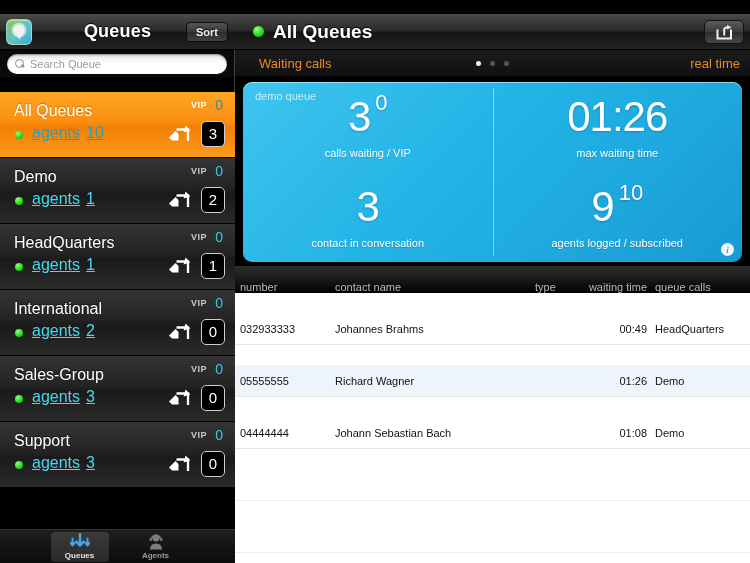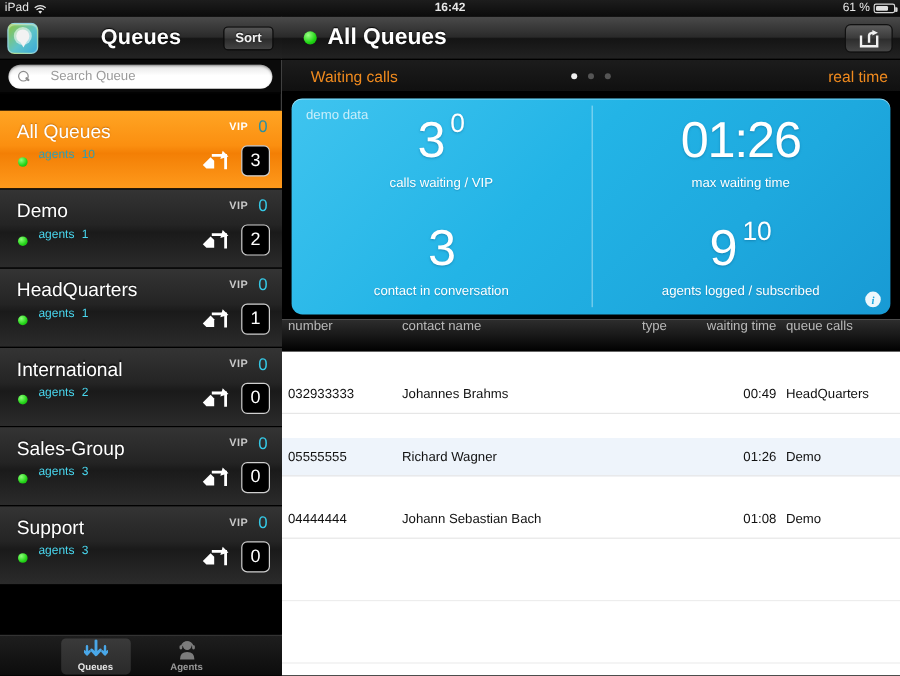--- a/index.html
+++ b/index.html
@@ -66,21 +66,21 @@
     border: 1px solid #0c0c0c; color: #f0f0f0; font-size: 11px; font-weight: bold;
     text-shadow: 0 -1px 1px rgba(0,0,0,0.8);
   }
   .searchwrap {
     height: 28px; background: #0a0a0a; display:flex; align-items:center;
     padding: 0 7px; border-bottom: 1px solid #000;
   }
   .searchbox {
     flex: 1; height: 20px; border-radius: 10px;
     background: linear-gradient(to bottom,#e4e4e4 0%, #ffffff 45%, #ffffff 100%);
-    display: flex; align-items: center; padding: 0 8px; gap: 17px;
+    display: flex; align-items: center; padding: 0 8px; gap: 5px;
     box-shadow: inset 0 1px 2px rgba(0,0,0,0.4);
   }
   .search-icon { width: 10px; height: 10px; position: relative; flex:none; }
   .search-icon::before {
     content:""; position:absolute; left:0; top:0; width:7px; height:7px;
     border: 1.5px solid #8b8b8b; border-radius: 50%;
   }
   .search-icon::after {
     content:""; position:absolute; left:6px; top:6px; width:4px; height:1.6px;
     background:#8b8b8b; transform: rotate(45deg); border-radius:1px;
@@ -100,21 +100,21 @@
     position: absolute; left: 14px; top: 10px;
     color: #fff; font-size: 16px; text-shadow: 0 -1px 1px rgba(0,0,0,0.65);
   }
   .qrow.selected .qname { text-shadow: 0 -1px 1px rgba(140,70,0,0.5); }
   .qdot {
     position: absolute; left: 15px; top: 39px; width: 8px; height: 8px; border-radius: 50%;
     background: radial-gradient(circle at 35% 30%, #8dff7a 0%, #23d417 60%, #12a30c 100%);
   }
   .qagents {
     position: absolute; left: 32px; top: 32px;
-    color: #49d7ef; font-size: 10px;
+    color: #49d7ef; font-size: 16px; text-decoration: underline;
   }
   .qrow.selected .qagents { color: #2a9fb8; }
   .qagents .num { margin-left: 6px; }
   .vip-label {
     position: absolute; right: 28px; top: 8px;
     color: #c9c9c9; font-size: 9px; font-weight: bold; letter-spacing: .5px;
   }
   .qrow.selected .vip-label { color: #fff; }
   .vip-num {
     position: absolute; right: 12px; top: 5px;
@@ -200,21 +200,21 @@
   .info-icon {
     position: absolute; right: 8px; bottom: 6px; width: 13px; height: 13px; border-radius: 50%;
     background: rgba(255,255,255,0.92); color: #1ea9de; font-size: 9px; font-weight: bold;
     font-family: "Liberation Serif", serif; font-style: italic;
     display:flex; align-items:center; justify-content:center;
   }
 
   
   .table { position: absolute; left: 0; top: 252px; width: 515px; bottom: 0; background: #fff; }
   .thead {
-    height: 27px; width: 515px; display: flex; align-items: flex-start;
+    height: 27px; width: 515px; display: flex; align-items: flex-end;
     background: linear-gradient(to bottom, #2e2e2e 0%, #161616 55%, #000 100%);
     color: #b9b9b9; font-size: 11px;
   }
   .thead .c, .trow .c { overflow: hidden; white-space: nowrap; }
   .c-number { width: 100px; padding-left: 5px; }
   .c-contact { width: 200px; }
   .c-type { width: 48px; }
   .c-wait { width: 64px; text-align: right; }
   .c-queue { width: 100px; padding-left: 8px; }
   .trow {
@@ -222,39 +222,20 @@
     font-size: 11px; color: #111; border-bottom: 1px solid #e6e6e6; background: #fff; margin-top: 20px;
   }
   .trow.alt { background: #eef4fb; }
   .trow.empty { border-bottom: 1px solid #ededed; }
 </style>
 </head>
 <body>
 
 <div id="app">
 
-  <div class="statusbar">
-    <div class="sb-left">
-      <span>iPad</span>
-      <span class="wifi-icon">
-        <svg viewBox="0 0 12 10" width="11" height="9">
-          <path d="M6 8.4 L4.2 6.3 Q6 4.9 7.8 6.3 Z" fill="#e8e8e8"></path>
-          <path d="M2.6 4.6 Q6 1.8 9.4 4.6" stroke="#e8e8e8" stroke-width="1.2" fill="none"></path>
-          <path d="M0.9 2.7 Q6 -1.1 11.1 2.7" stroke="#e8e8e8" stroke-width="1.2" fill="none"></path>
-        </svg>
-      </span>
-    </div>
-    <div class="sb-center">16:42</div>
-    <div class="sb-right">
-      <span>61 %</span>
-      <span class="batt">
-          <span class="batt-fill"></span>
-        </span>
-    </div>
-  </div>
 
   <div class="sidebar">
 
     <div class="sb-navbar">
       <div class="app-icon">
           <span class="pin"></span>
         </div>
       <div class="sb-title">Queues</div>
       <div class="sort-btn">Sort</div>
     </div>
@@ -389,21 +370,21 @@
           <span class="dot on"></span>
           <span class="dot"></span>
           <span class="dot"></span>
         </div>
       <span class="subbar-right">real time</span>
     </div>
 
     <div class="dashwrap">
       <div class="dash" id="dash">
           <div class="cell">
-            <div class="demo-tag">demo data</div>
+            <div class="demo-tag">demo queue</div>
             <div class="bigrow">
               <span class="bignum">3</span>
               <span class="supnum">0</span>
             </div>
             <div class="celllabel">calls waiting / VIP</div>
           </div>
           <div class="cell">
             <div class="bigrow">
               <span class="bignum">01:26</span>
             </div>

